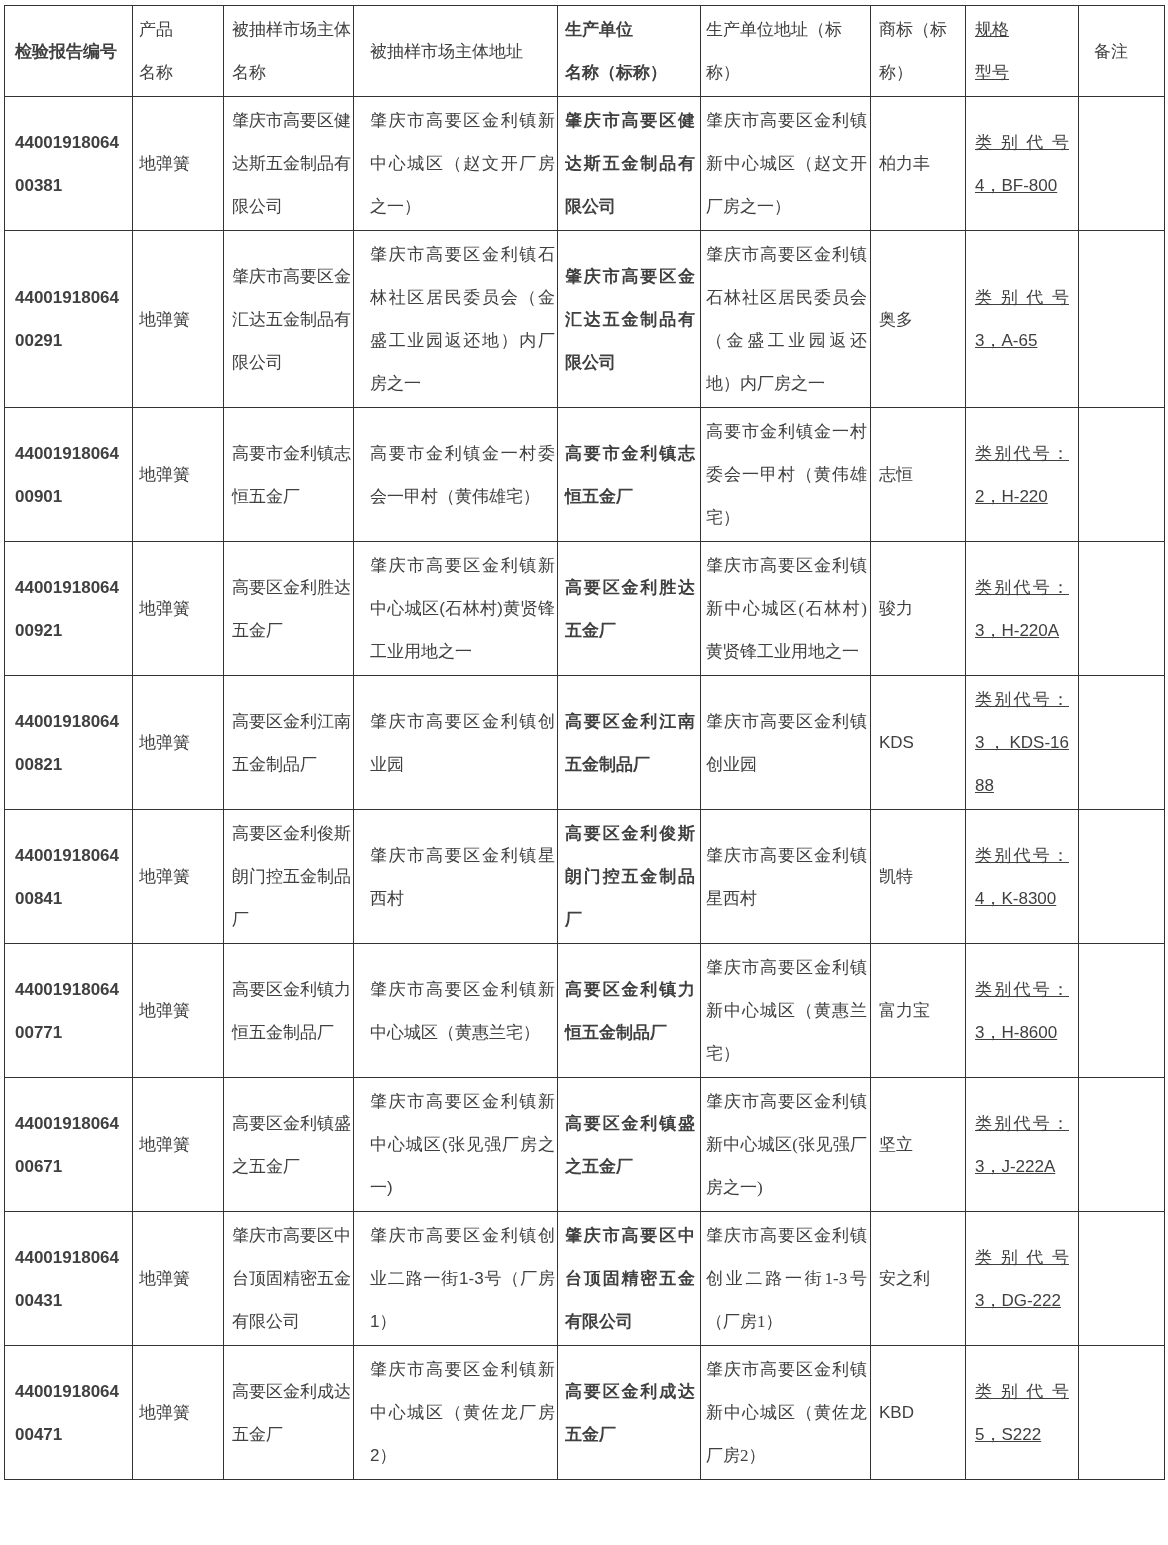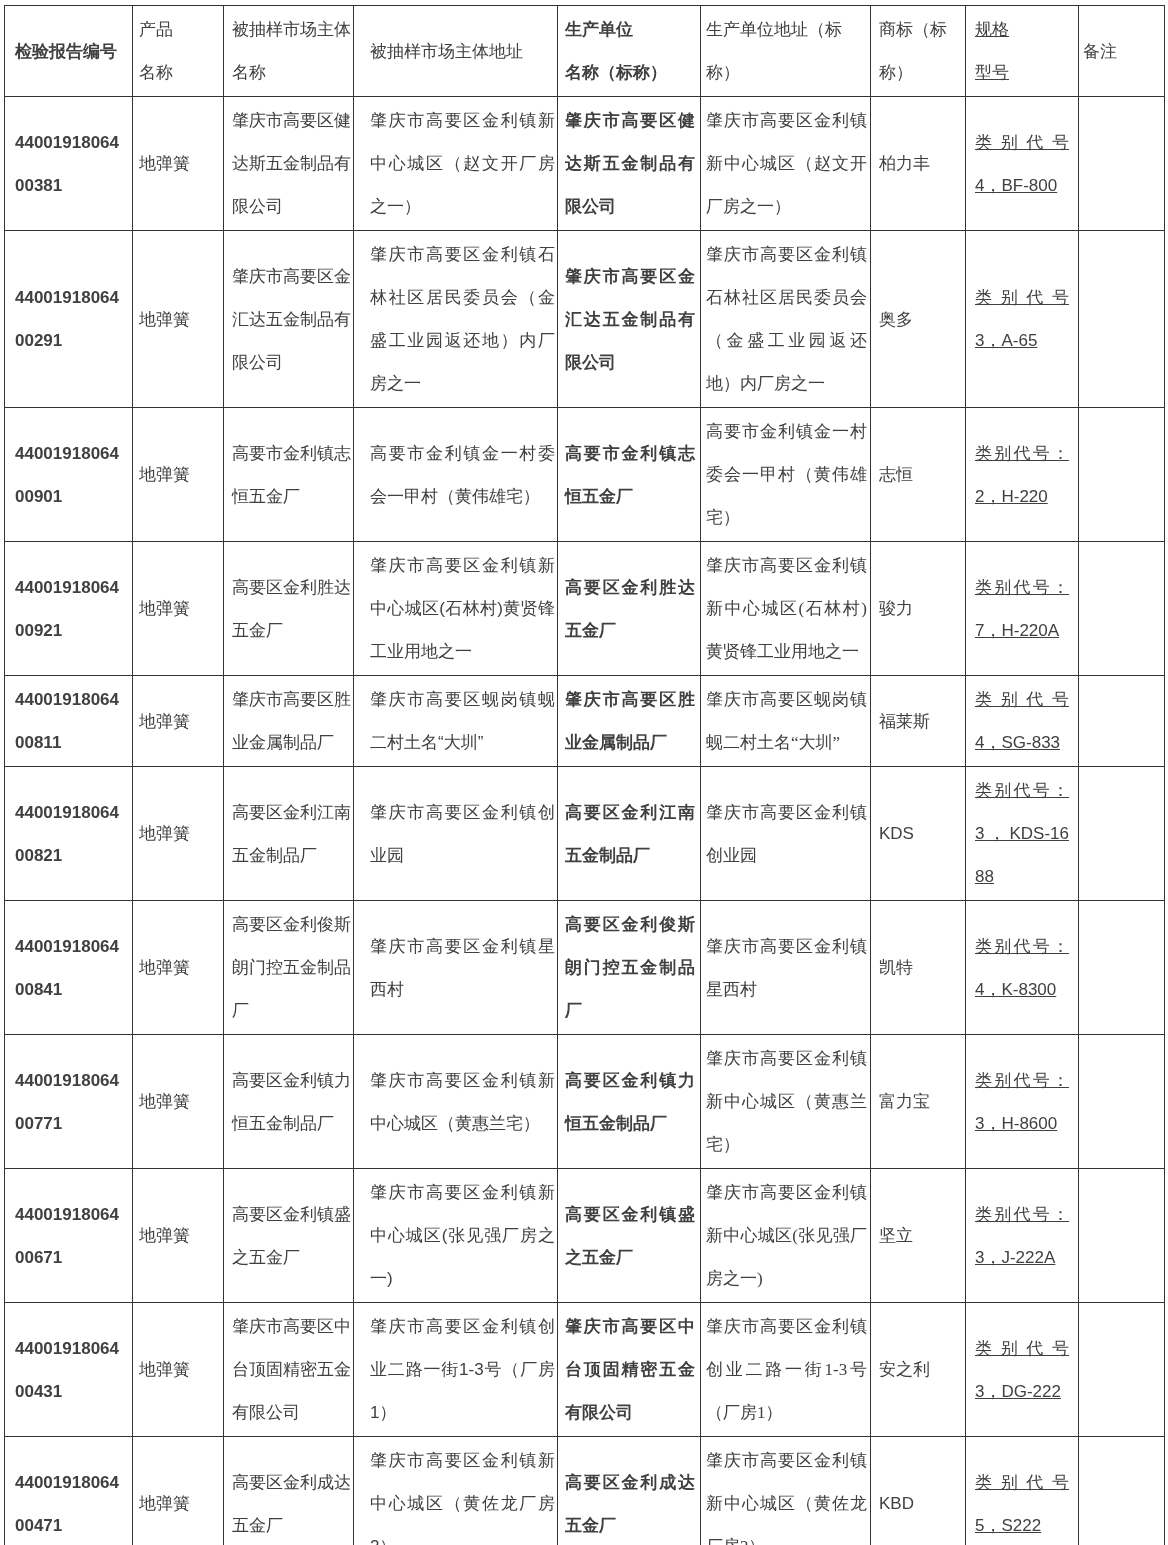--- a/index.html
+++ b/index.html
@@ -35,21 +35,21 @@
   }
   
   .report-table th:nth-child(1), .report-table td:nth-child(1) { padding-left: 10px; padding-right: 10px; font-weight: bold; }
   .report-table th:nth-child(2), .report-table td:nth-child(2) { padding-left: 6px; padding-right: 10px; }
   .report-table th:nth-child(3), .report-table td:nth-child(3) { padding-left: 8px;  padding-right: 2px; font-family: Liberation Serif, serif;  }
   .report-table th:nth-child(4), .report-table td:nth-child(4) { padding-left: 16px; padding-right: 2px; }
   .report-table th:nth-child(5), .report-table td:nth-child(5) { padding-left: 7px;  padding-right: 5px; font-weight: bold;  }
   .report-table th:nth-child(6), .report-table td:nth-child(6) { padding-left: 5px;  padding-right: 3px; font-family: Liberation Serif, serif;  }
   .report-table th:nth-child(7), .report-table td:nth-child(7) { padding-left: 8px;  padding-right: 8px;  }
   .report-table th:nth-child(8), .report-table td:nth-child(8) { padding-left: 9px;  padding-right: 9px; text-decoration: underline;  }
-  .report-table th:nth-child(9), .report-table td:nth-child(9) { padding-left: 4px;  padding-right: 8px;  }
+  .report-table th:nth-child(9), .report-table td:nth-child(9) { padding-left: 15px;  padding-right: 8px;  }
 
   col.c1 { width: 128px; }
   col.c2 { width: 91px;  }
   col.c3 { width: 130px; }
   col.c4 { width: 204px; }
   col.c5 { width: 143px; }
   col.c6 { width: 170px; }
   col.c7 { width: 95px;  }
   col.c8 { width: 113px; }
   col.c9 { width: 86px;  }
@@ -123,32 +123,21 @@
         <td></td>
       </tr>
       <tr>
         <td>4400191806400921</td>
         <td>地弹簧</td>
         <td>高要区金利胜达五金厂</td>
         <td>肇庆市高要区金利镇新中心城区(石林村)黄贤锋工业用地之一</td>
         <td>高要区金利胜达五金厂</td>
         <td>肇庆市高要区金利镇新中心城区(石林村)黄贤锋工业用地之一</td>
         <td>骏力</td>
-        <td>类别代号：7，H-220A</td>
-        <td></td>
-      </tr>
-      <tr>
-        <td>4400191806400811</td>
-        <td>地弹簧</td>
-        <td>肇庆市高要区胜业金属制品厂</td>
-        <td>肇庆市高要区蚬岗镇蚬二村土名“大圳”</td>
-        <td>肇庆市高要区胜业金属制品厂</td>
-        <td>肇庆市高要区蚬岗镇蚬二村土名“大圳”</td>
-        <td>福莱斯</td>
-        <td>类别代号4，SG-833</td>
+        <td>类别代号：3，H-220A</td>
         <td></td>
       </tr>
       <tr>
         <td>4400191806400821</td>
         <td>地弹簧</td>
         <td>高要区金利江南五金制品厂</td>
         <td>肇庆市高要区金利镇创业园</td>
         <td>高要区金利江南五金制品厂</td>
         <td>肇庆市高要区金利镇创业园</td>
         <td>KDS</td>

